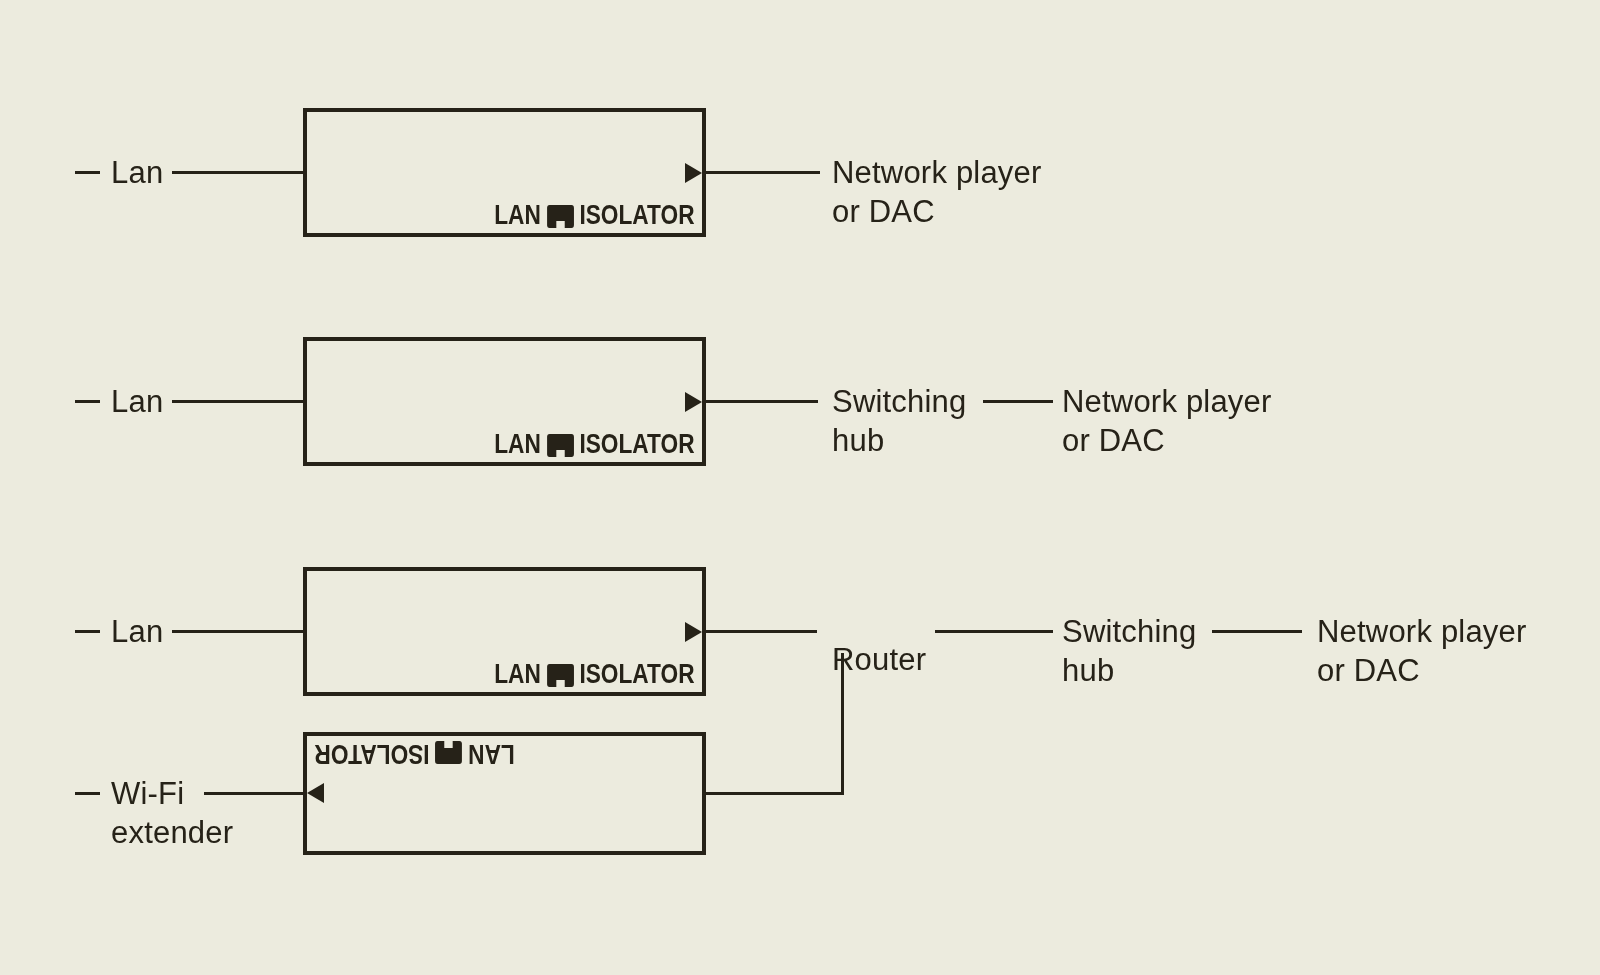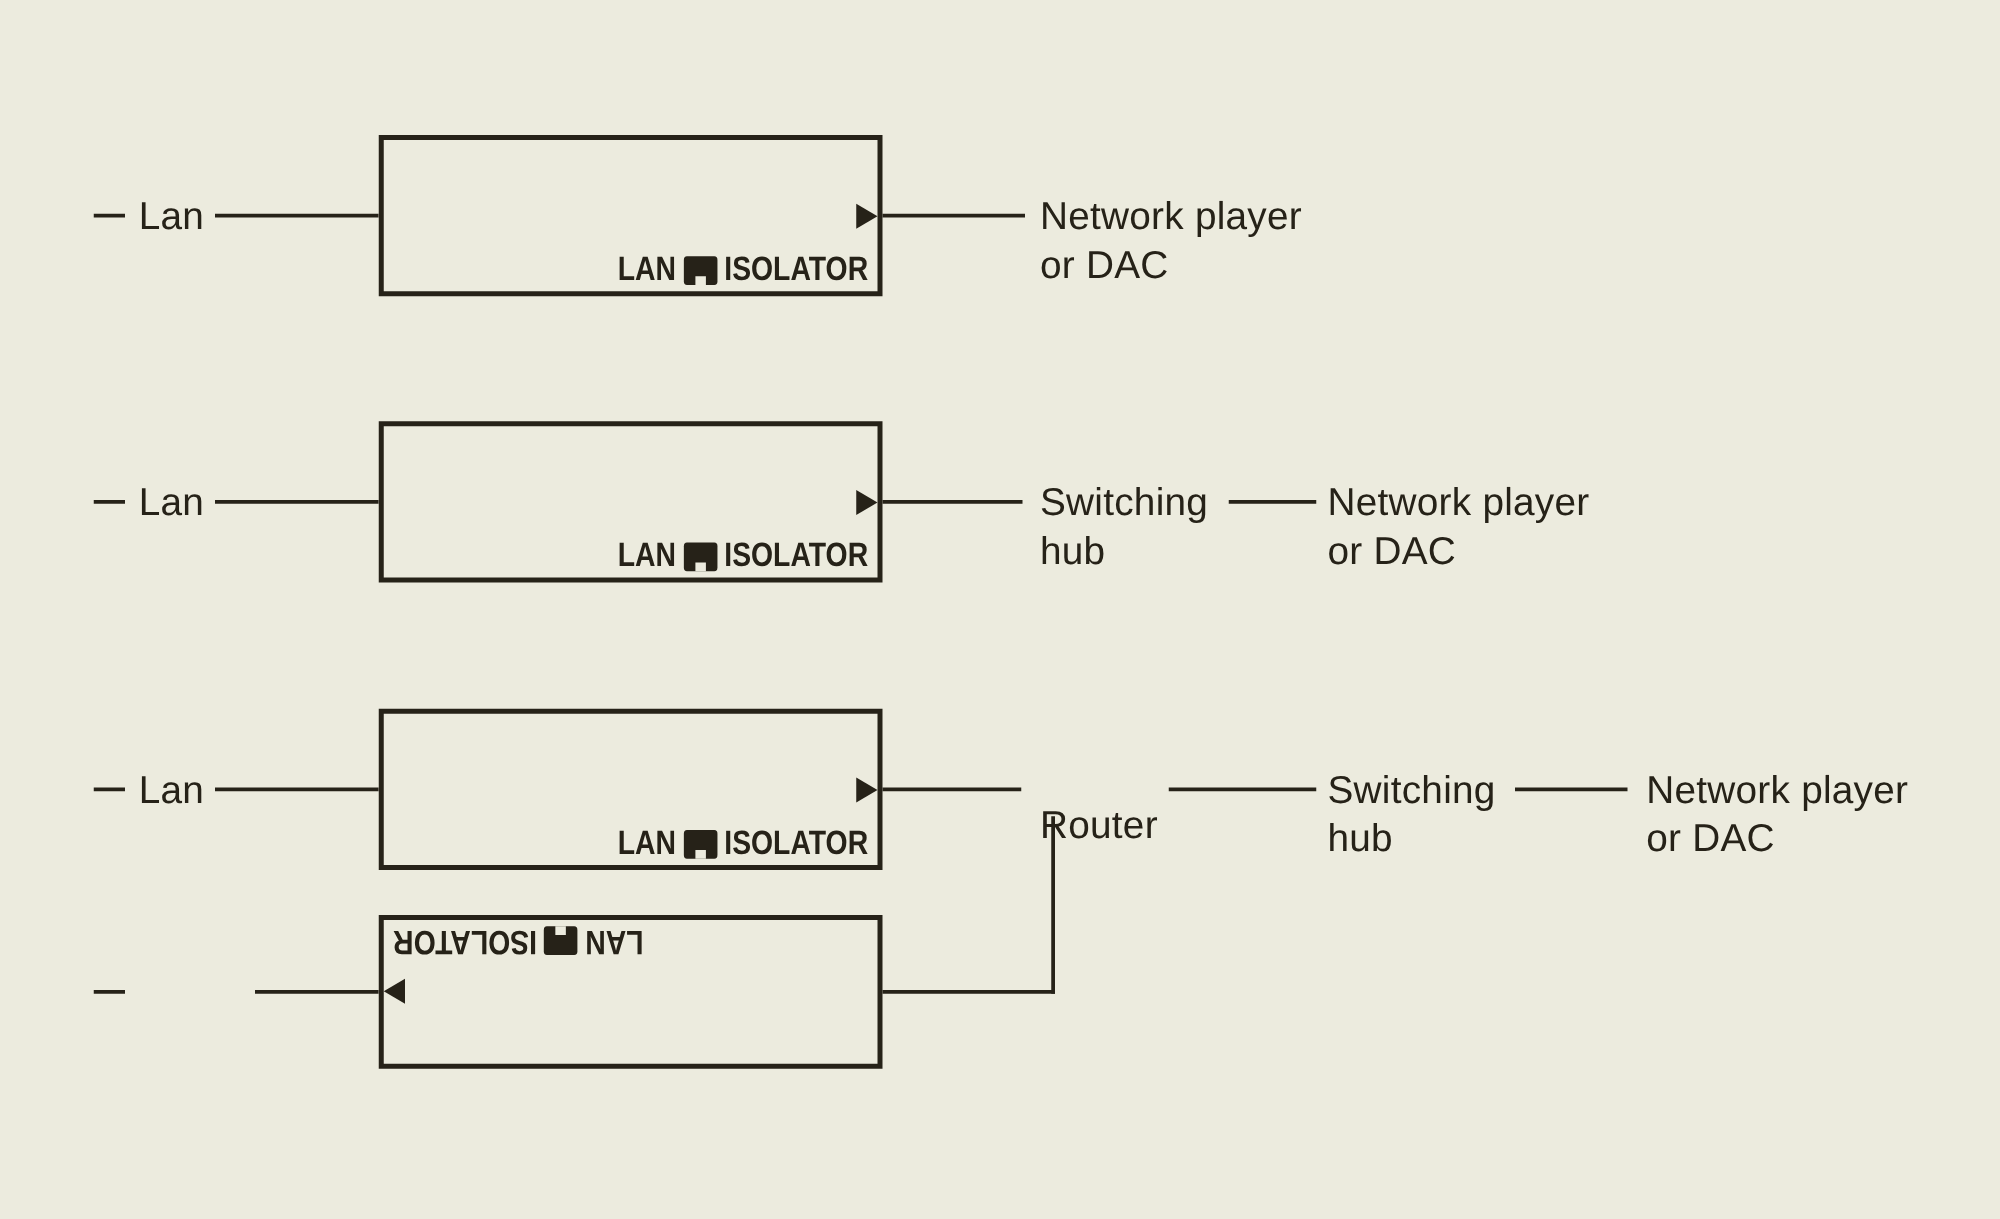--- a/index.html
+++ b/index.html
@@ -165,20 +165,24 @@
     <div>Switching</div>
     <div>hub</div>
   </div>
   <div class="line-h" style="left:1212px; top:630px; width:90px"></div>
   <div class="label" style="left:1317px; top:612px">
     <div>Network player</div>
     <div>or DAC</div>
   </div>
 
   <div class="tick" style="left:75px; top:792px"></div>
+  <div class="label" style="left:111px; top:774px">
+    <div>Wi-Fi</div>
+    <div>extender</div>
+  </div>
   <div class="line-h" style="left:204px; top:792px; width:99px"></div>
 
   <div class="box" style="left:303px; top:732px; height:123px">
     <div class="box-inner flipped">
       <div class="logo">
         <span>LAN</span>
         <span class="port-icon"></span>
         <span>ISOLATOR</span>
       </div>
       <div class="flow-arrow"></div>

